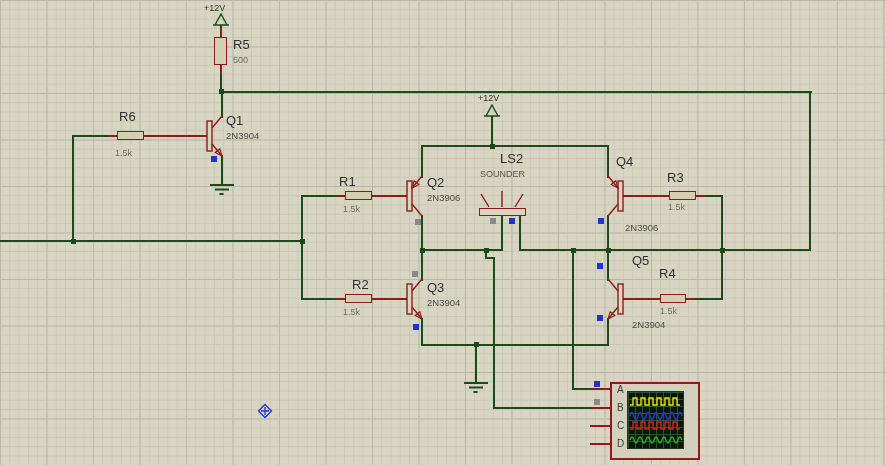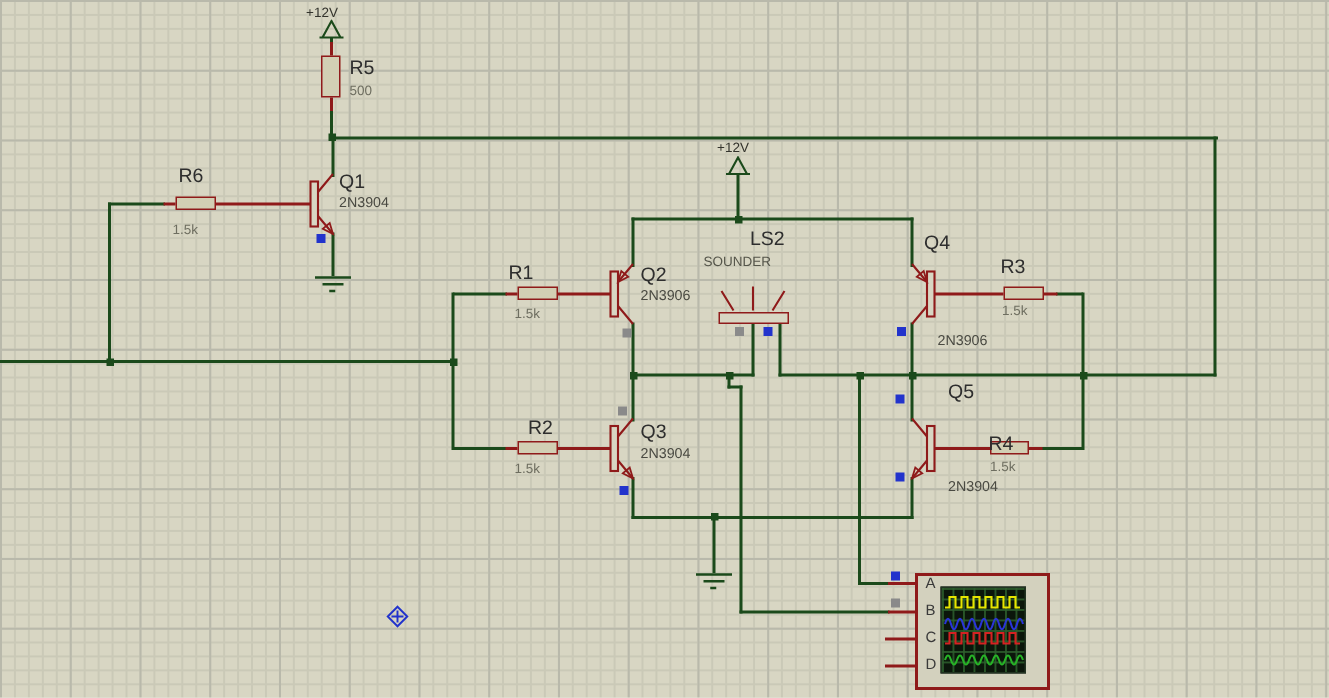--- a/index.html
+++ b/index.html
@@ -139,21 +139,21 @@
 
   <div class="res" style="left:345px;top:294px;width:27px;height:9px"></div>
   <span class="ref" style="left:352px;top:277px">R2</span>
   <span class="val" style="left:343px;top:307px">1.5k</span>
 
   <div class="res" style="left:669px;top:191px;width:27px;height:9px"></div>
   <span class="ref" style="left:667px;top:170px">R3</span>
   <span class="val" style="left:668px;top:202px">1.5k</span>
 
   <div class="res" style="left:660px;top:294px;width:26px;height:9px"></div>
-  <span class="ref" style="left:659px;top:288px">R4</span>
+  <span class="ref" style="left:659px;top:266px">R4</span>
   <span class="val" style="left:660px;top:306px">1.5k</span>
 
   <svg class="tr" style="left:206px;top:108px" width="24" height="56">
     <rect x="1" y="13" width="5" height="30" fill="#d8d6c3" stroke="#8f1a1a" stroke-width="1.4"></rect>
     <path d="M6,20 L16,8 M6,36 L16,48" stroke="#8f1a1a" stroke-width="1.4" fill="none"></path>
     <polygon points="16,48 9.2,44.5 13.8,40.7" fill="none" stroke="#8f1a1a" stroke-width="1.2"></polygon>
   </svg>
   <span class="ref" style="left:226px;top:113px">Q1</span>
   <span class="pn" style="left:226px;top:130px">2N3904</span>
 
@@ -187,21 +187,21 @@
     <polygon points="16,48 9.2,44.5 13.8,40.7" fill="none" stroke="#8f1a1a" stroke-width="1.2"></polygon>
   </svg>
   <span class="ref" style="left:632px;top:253px">Q5</span>
   <span class="pn" style="left:632px;top:319px">2N3904</span>
 
   <div class="res" style="left:479px;top:208px;width:47px;height:8px;background:#d8d6c3"></div>
   <svg class="rays" style="left:477px;top:187px" width="52" height="22">
     <path d="M12,20 L4,7 M25,20 L25,4 M38,20 L46,7" stroke="#8f1a1a" stroke-width="1.4" fill="none"></path>
   </svg>
   <span class="ref" style="left:500px;top:151px">LS2</span>
-  <span class="val" style="left:469px;top:169px;color:#55554a">SOUNDER</span>
+  <span class="val" style="left:480px;top:169px;color:#55554a">SOUNDER</span>
 
   <div class="scope"></div>
   <span class="chan" style="left:617px;top:384px">A</span>
   <span class="chan" style="left:617px;top:402px">B</span>
   <span class="chan" style="left:617px;top:420px">C</span>
   <span class="chan" style="left:617px;top:438px">D</span>
   <div class="screen">
     <svg width="55" height="56">
       <path d="M2,13 h3 v-7 h4 v7 h4 v-7 h4 v7 h4 v-7 h4 v7 h4 v-7 h4 v7 h4 v-7 h4 v7 h4 v-7 h4 v7 h3" fill="none" stroke="#e6e600" stroke-width="1.4"></path>
       <path d="M2,24 q2,-7 4,0 t4,0 t4,0 t4,0 t4,0 t4,0 t4,0 t4,0 t4,0 t4,0 t4,0 t4,0 t4,0" fill="none" stroke="#2a35d8" stroke-width="1.4"></path>

